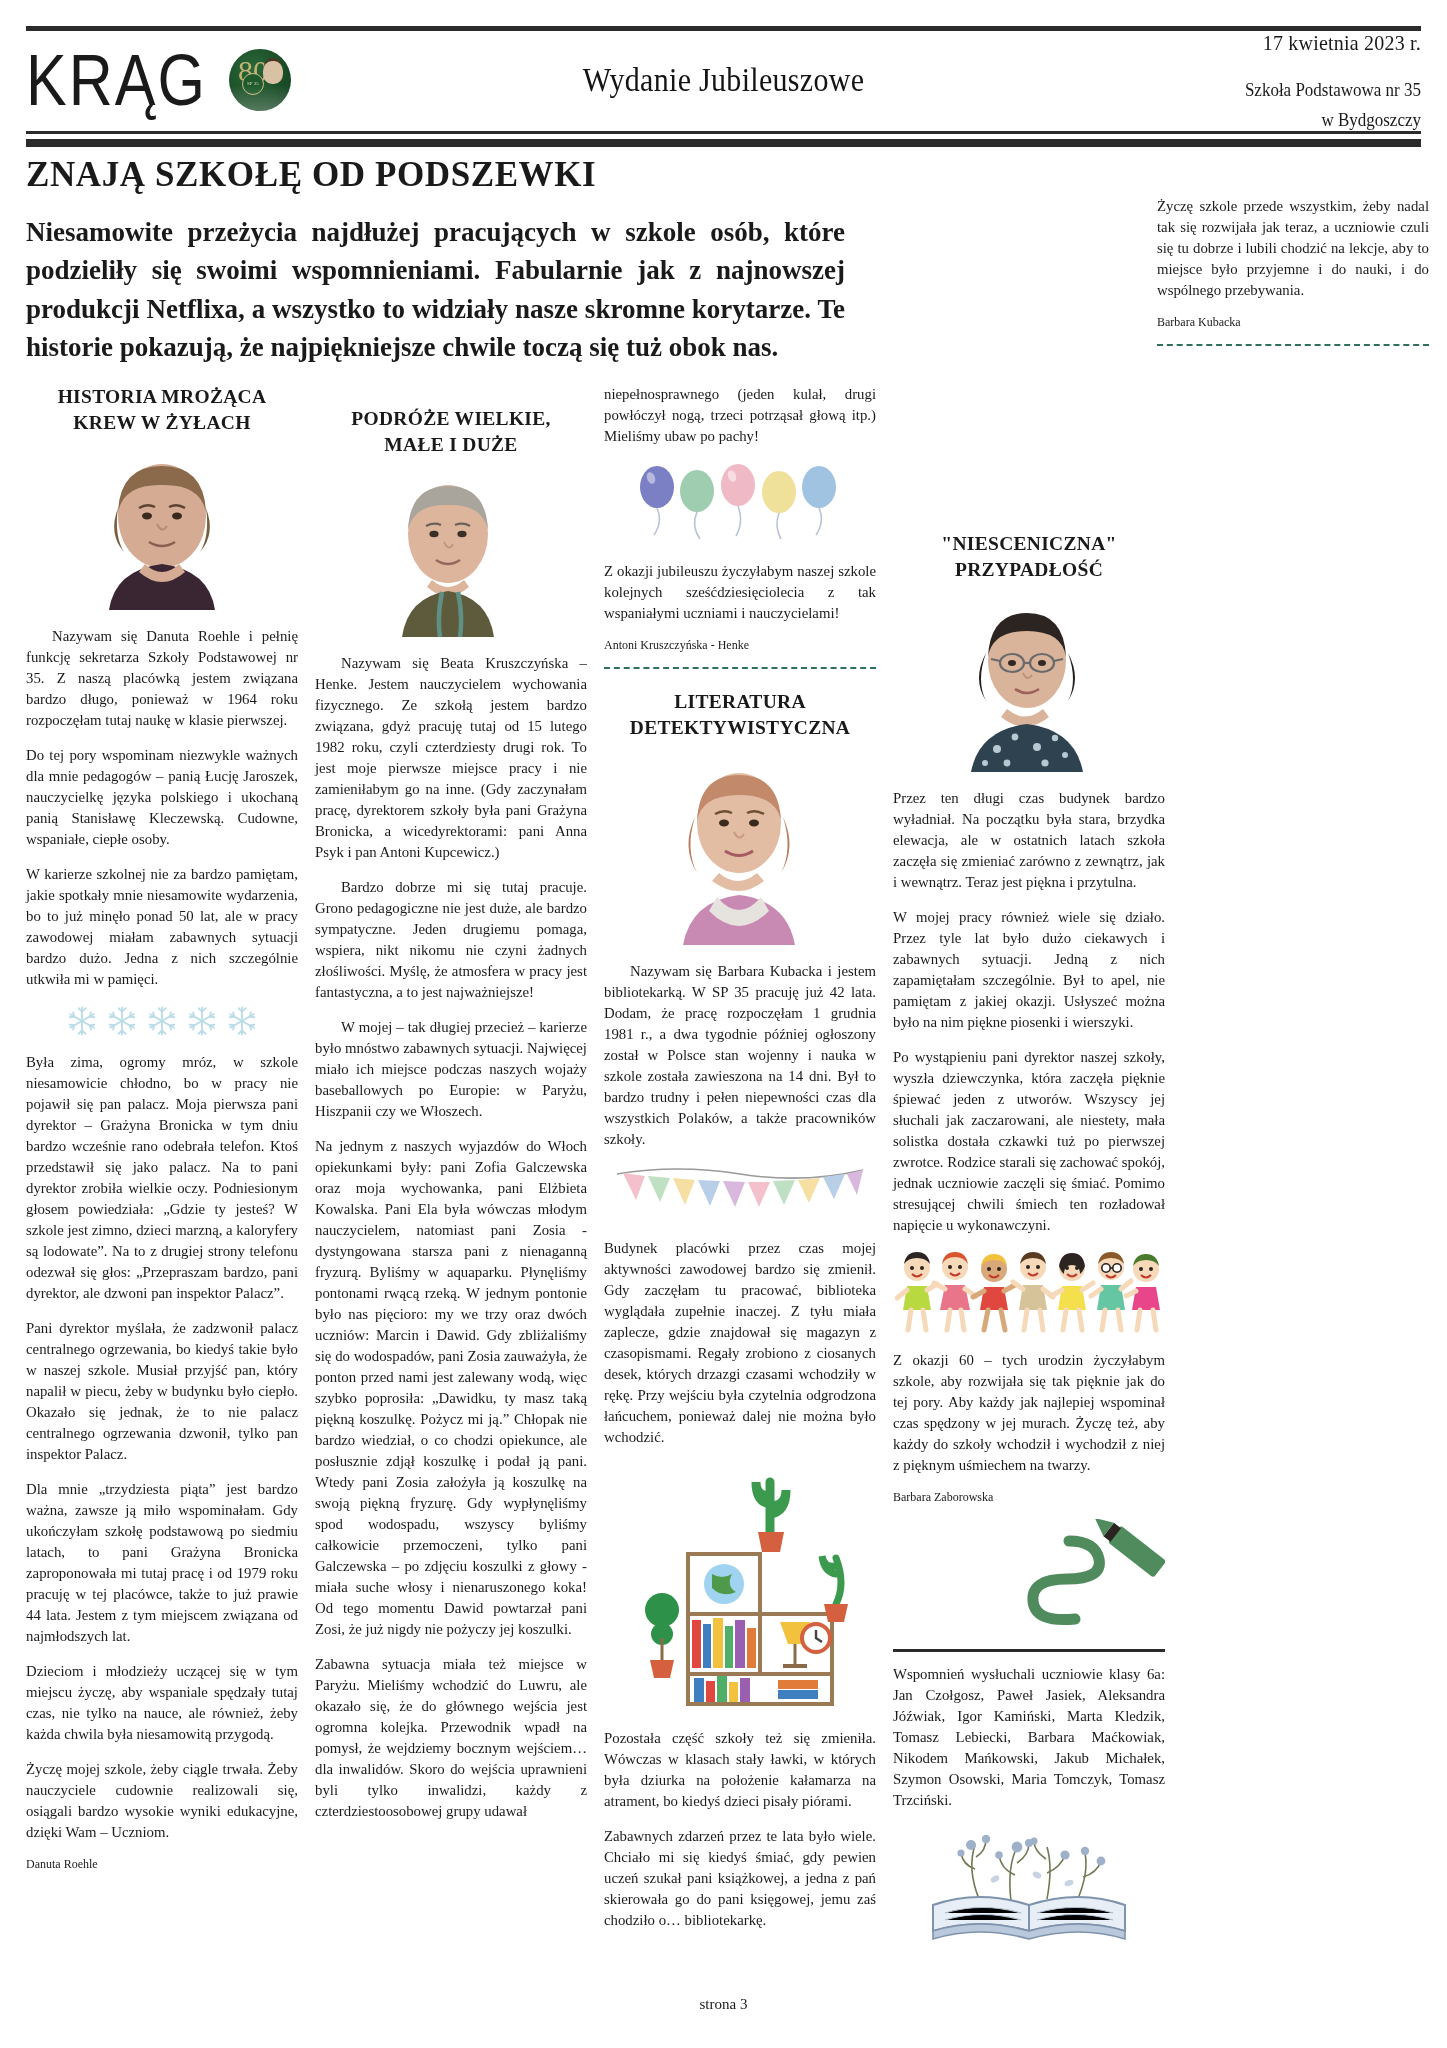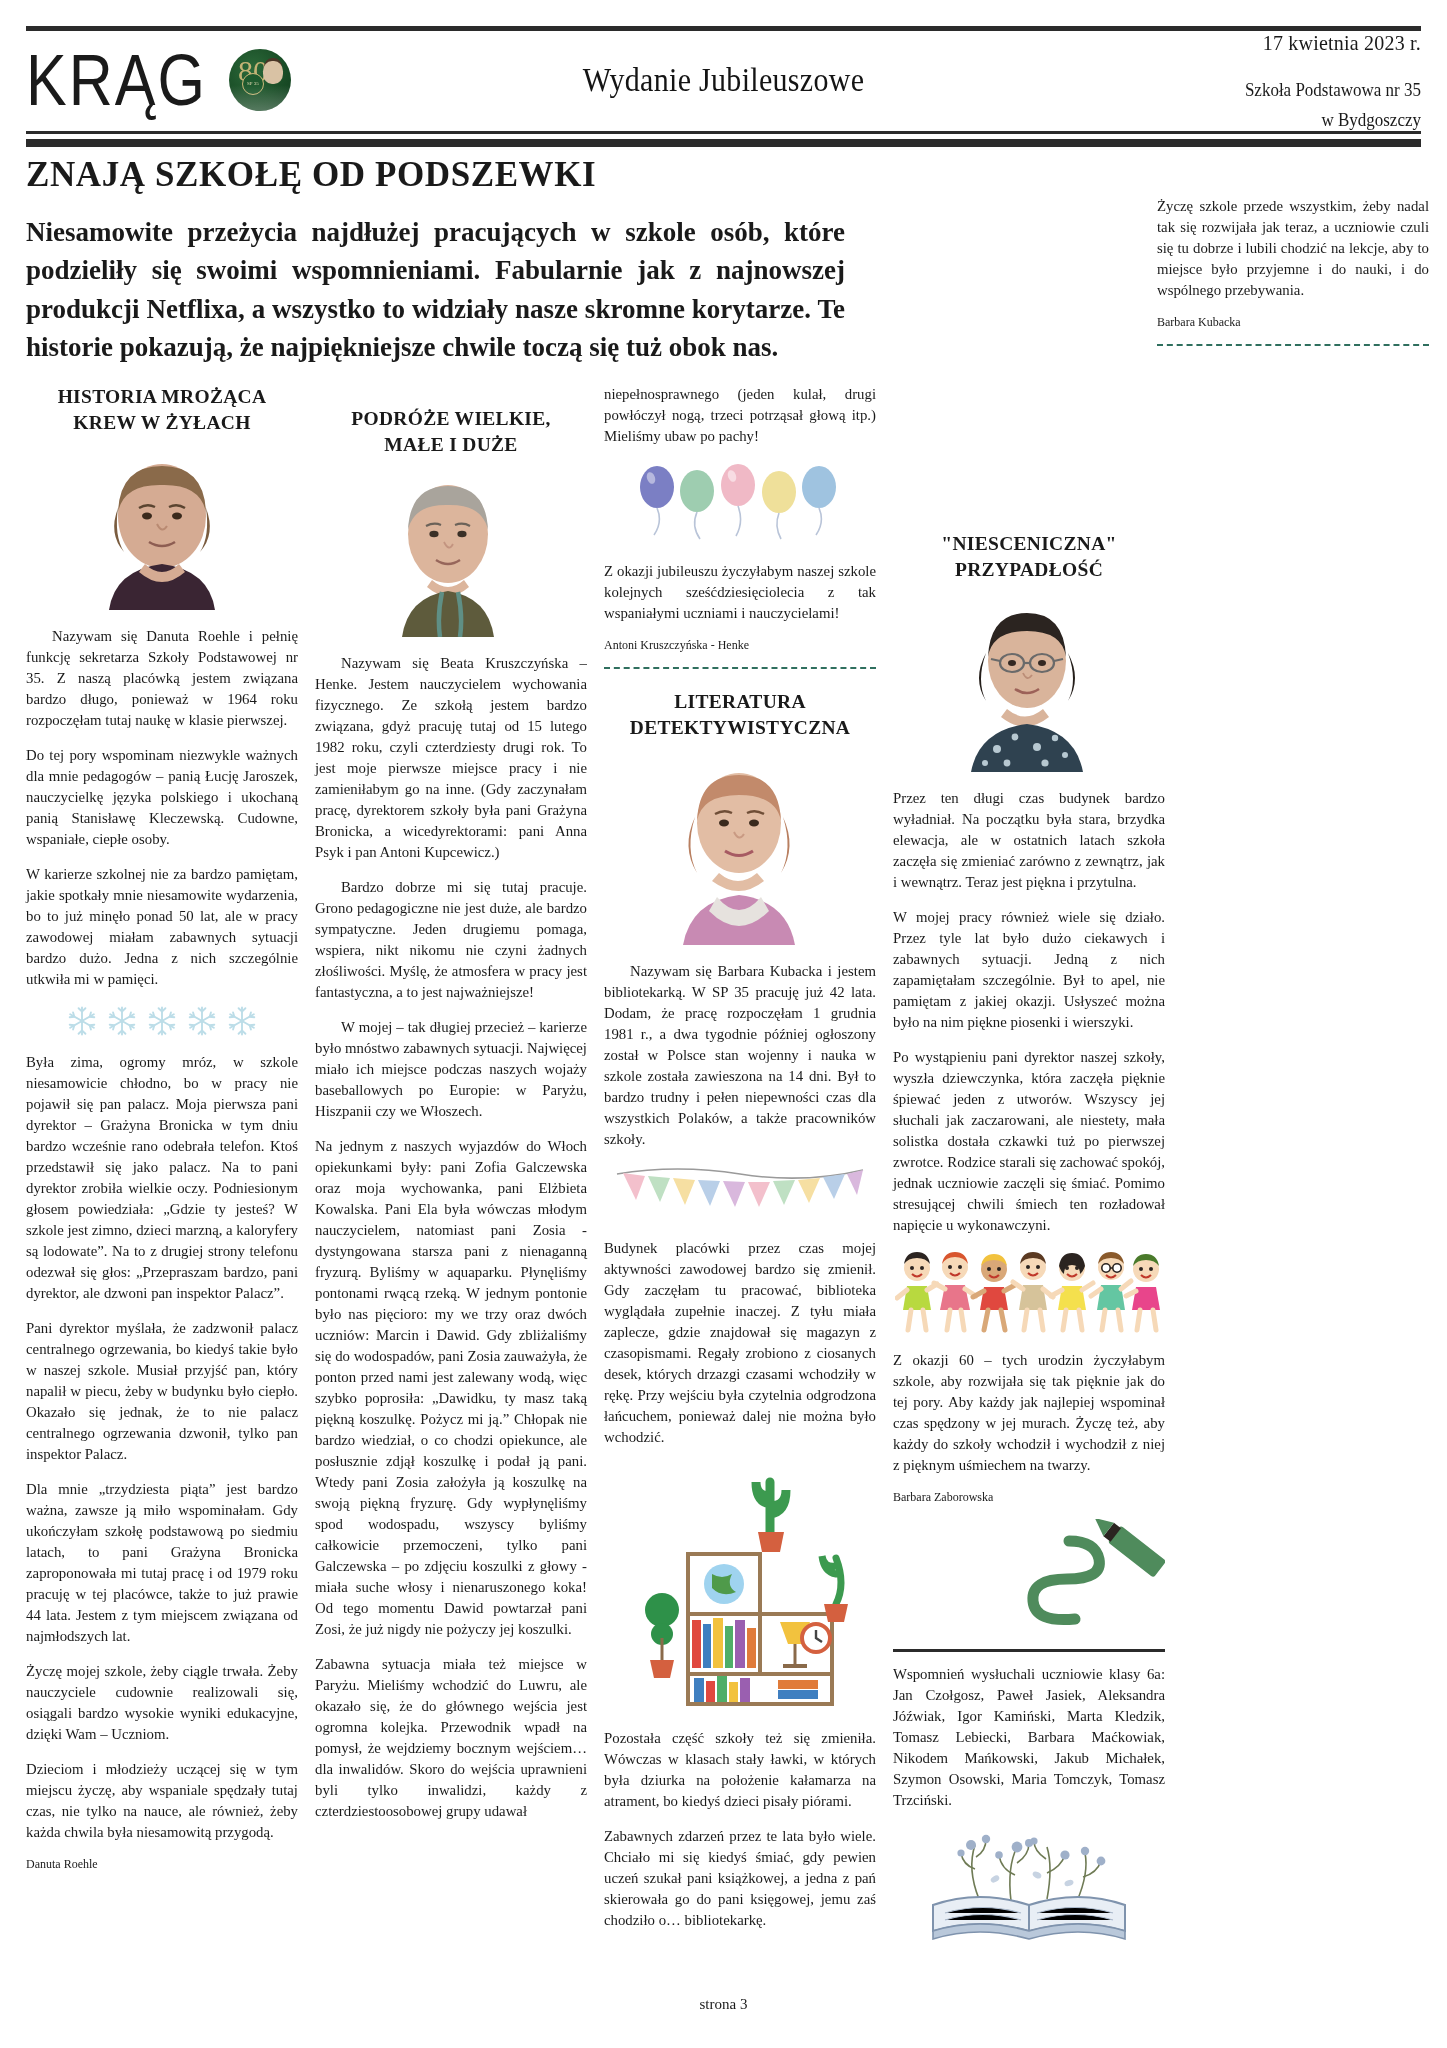--- a/index.html
+++ b/index.html
@@ -213,22 +213,22 @@
             <g stroke="#bcdde8" stroke-width="2.2" stroke-linecap="round" fill="none">
               <path d="M20 4v32M6.1 12l27.8 16M6.1 28l27.8-16"></path>
               <path d="M20 9l-4-4M20 9l4-4M20 31l-4 4M20 31l4 4M11 15l-5.5.6M11 15l-1.5-5M29 25l5.5-.6M29 25l1.5 5M11 25l-5.5-.6M11 25l-1.5 5M29 15l5.5.6M29 15l1.5-5"></path>
             </g>
           </svg>
       </div>
 
       <p class="body">Była zima, ogromy mróz, w szkole niesamowicie chłodno, bo w pracy nie pojawił się pan palacz. Moja pierwsza pani dyrektor – Grażyna Bronicka w tym dniu bardzo wcześnie rano odebrała telefon. Ktoś przedstawił się jako palacz. Na to pani dyrektor zrobiła wielkie oczy. Podniesionym głosem powiedziała: „Gdzie ty jesteś? W szkole jest zimno, dzieci marzną, a kaloryfery są lodowate”. Na to z drugiej strony telefonu odezwał się głos: „Przepraszam bardzo, pani dyrektor, ale dzwoni pan inspektor Palacz”.</p>
       <p class="body">Pani dyrektor myślała, że zadzwonił palacz centralnego ogrzewania, bo kiedyś takie było w naszej szkole. Musiał przyjść pan, który napalił w piecu, żeby w budynku było ciepło. Okazało się jednak, że to nie palacz centralnego ogrzewania dzwonił, tylko pan inspektor Palacz.</p>
       <p class="body">Dla mnie „trzydziesta piąta” jest bardzo ważna, zawsze ją miło wspominałam. Gdy ukończyłam szkołę podstawową po siedmiu latach, to pani Grażyna Bronicka zaproponowała mi tutaj pracę i  od 1979 roku pracuję w tej placówce, także to już prawie 44 lata. Jestem z tym miejscem związana od najmłodszych lat.</p>
+      <p class="body">Dzieciom i młodzieży uczącej się w tym miejscu życzę, aby wspaniale spędzały tutaj czas, nie tylko na nauce, ale również, żeby każda chwila była niesamowitą przygodą.</p>
       <p class="body">Życzę mojej szkole, żeby ciągle trwała. Żeby nauczyciele cudownie realizowali się, osiągali bardzo wysokie wyniki edukacyjne, dzięki Wam – Uczniom.</p>
-      <p class="body">Dzieciom i młodzieży uczącej się w tym miejscu życzę, aby wspaniale spędzały tutaj czas, nie tylko na nauce, ale również, żeby każda chwila była niesamowitą przygodą.</p>
       <p class="sig">Danuta Roehle</p>
     </div>
 
     <div class="col col-2">
       <div class="sec-head" style="margin-top:22px;">
         <span>PODRÓŻE WIELKIE,</span><br>
         <span>MAŁE I DUŻE</span>
       </div>
 
       <svg class="portrait" width="150" height="165" viewBox="0 0 150 165">

